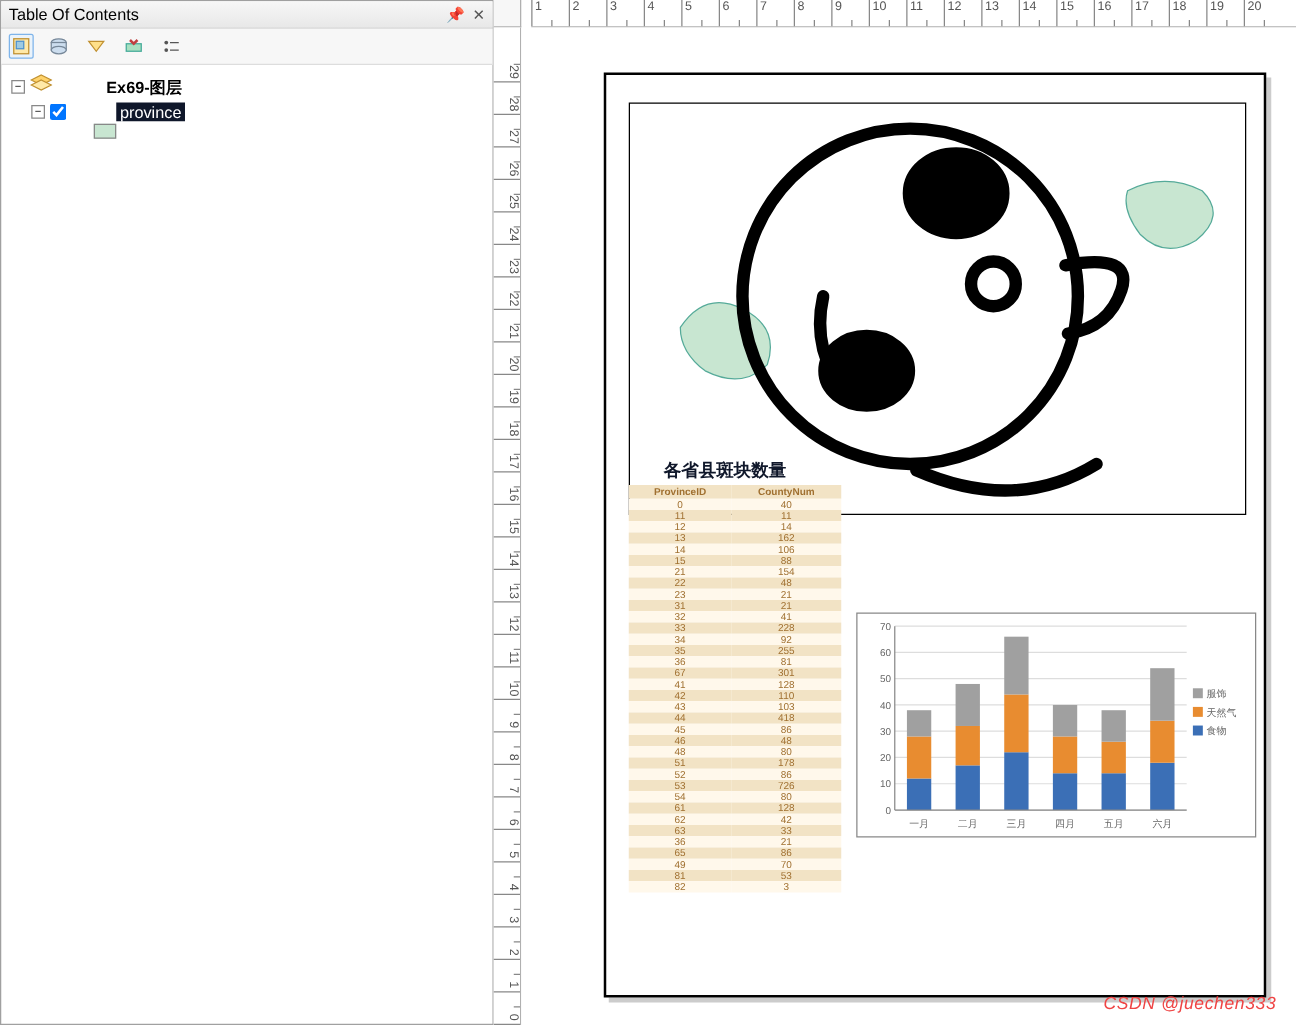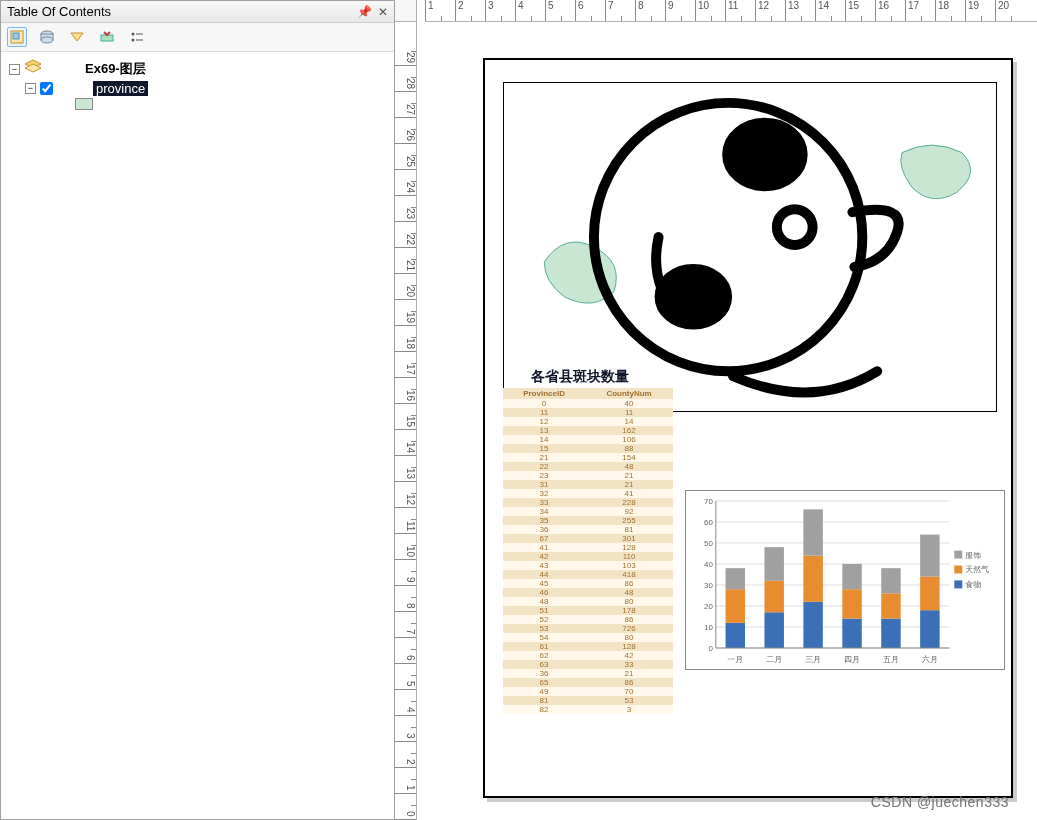--- a/index.html
+++ b/index.html
@@ -36,21 +36,21 @@
 .map-frame { position: absolute; left: 18px; top: 22px; width: 494px; height: 330px; border: 1px solid #000; }
 .map-frame svg { width: 100%; height: 100%; }
 .table-box { position: absolute; left: 18px; top: 308px; width: 170px; }
 .table-title { color: #0f172a; font-weight: bold; font-size: 14px; margin-bottom: 2px; margin-left: 28px; }
 .tbl { width: 100%; border-collapse: collapse; font-size: 8px; }
 .tbl th { background: #f2e3c5; color: #a07030; padding: 1px 4px; text-align: center; }
 .tbl td { padding: 0px 4px; text-align: center; color: #a07030; }
 .tbl tr:nth-child(odd) td { background: #fff8eb; }
 .tbl tr:nth-child(even) td { background: #f2e3c5; }
 .chart-box { position: absolute; left: 200px; top: 430px; width: 320px; height: 180px; border: 1px solid #888; background: #fff; }
-.watermark { position: absolute; right: 28px; bottom: 10px; color: #737373; font-size: 14px; letter-spacing: 0.5px; }
+.watermark { position: absolute; right: 16px; bottom: 10px; color: #ef4444; font-size: 14px; letter-spacing: 0.5px; font-style: italic; }
 </style>
 </head>
 <body>
 
 <div class="toc-panel">
   <div class="toc-header">
     <span class="toc-title">Table Of Contents</span>
     <div class="toc-controls">
       <span>📌</span>
       <span>✕</span>

